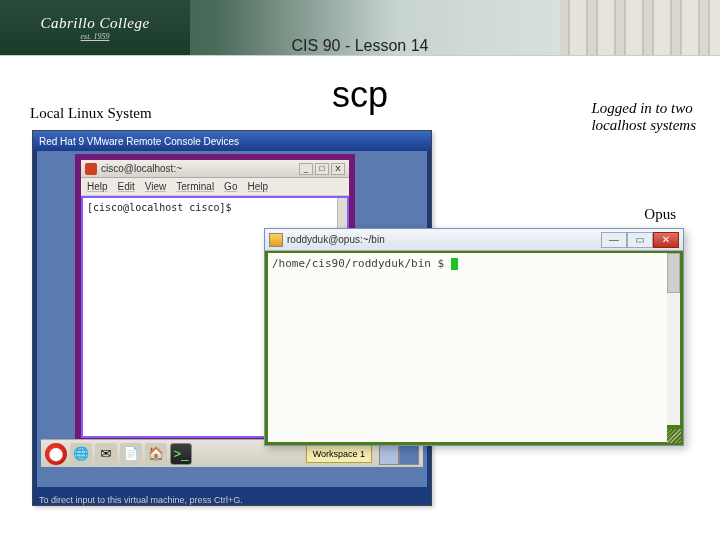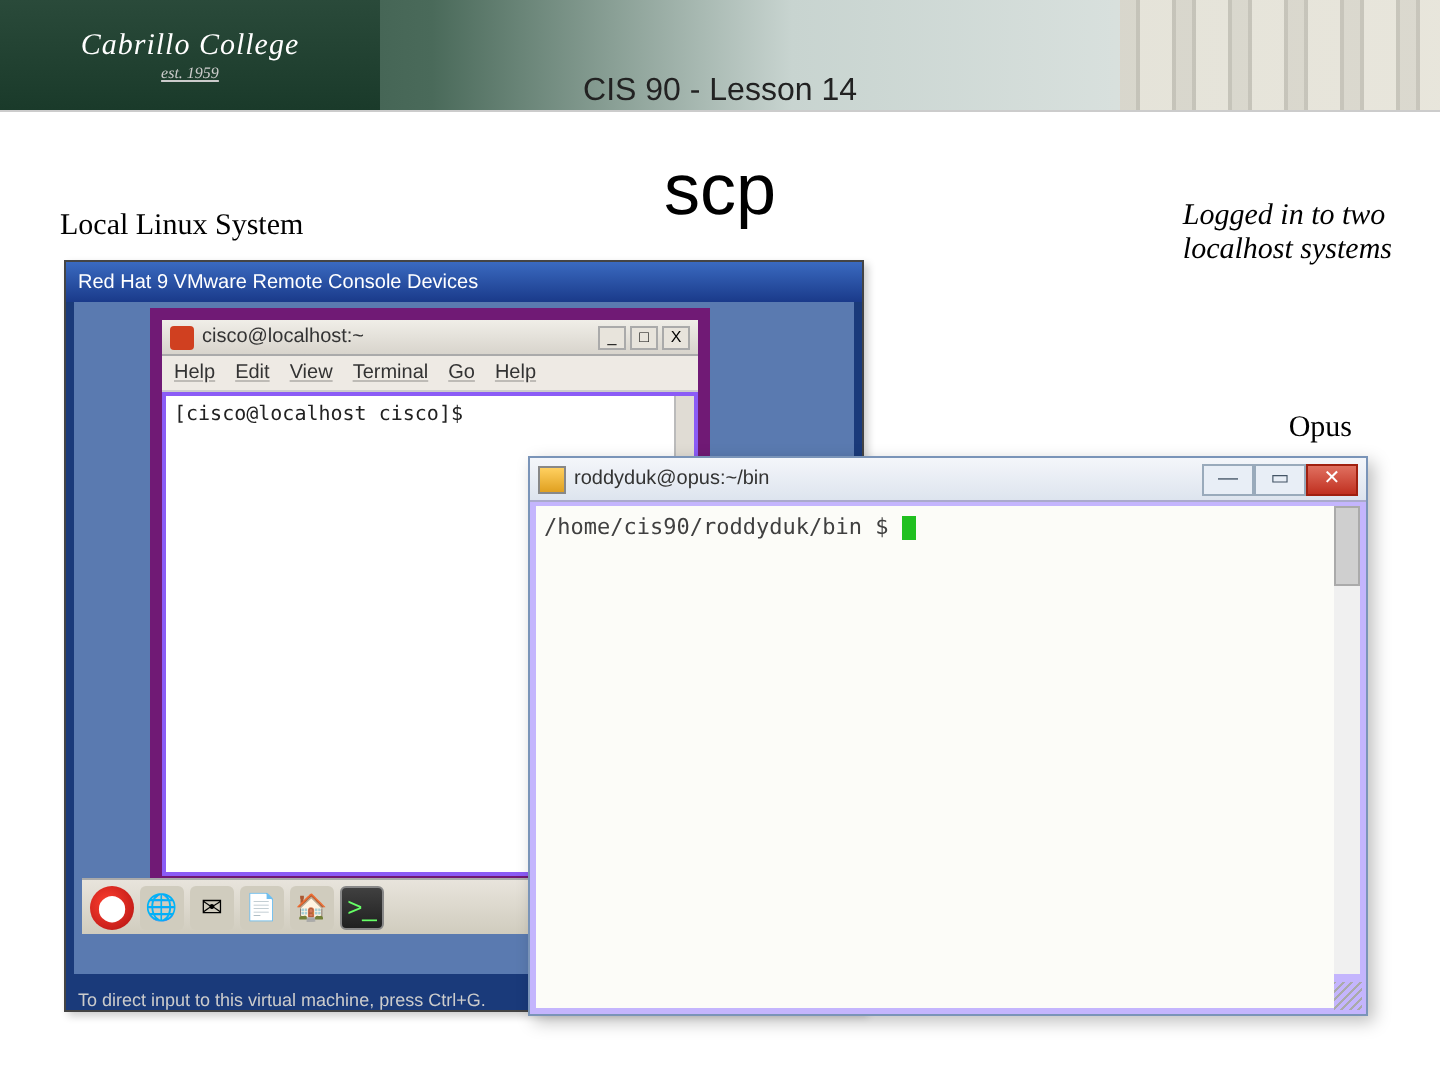--- a/index.html
+++ b/index.html
@@ -212,22 +212,22 @@
   .pager { width: 40px; height: 22px; display:flex; margin-left:4px; }
   .pager div { flex:1; border:1px solid #888; background:#5a7ab0; }
   .pager div:first-child { background:#b0c0e0; }
 
   
   .opus-window {
     position: absolute;
     left: 264px;
     top: 228px;
     width: 420px;
-    height: 280px;
-    background: #c4b5fd;
+    height: 218px;
+    background: #4d7c0f;
     border: 1px solid #7a94b8;
     box-shadow: 3px 3px 8px rgba(0,0,0,0.25);
     font-size: 10px;
   }
   .opus-titlebar {
     height: 22px;
     background: linear-gradient(to bottom, #f4f6fa, #dde4ee);
     border-bottom: 1px solid #aac;
     display: flex;
     align-items: center;

